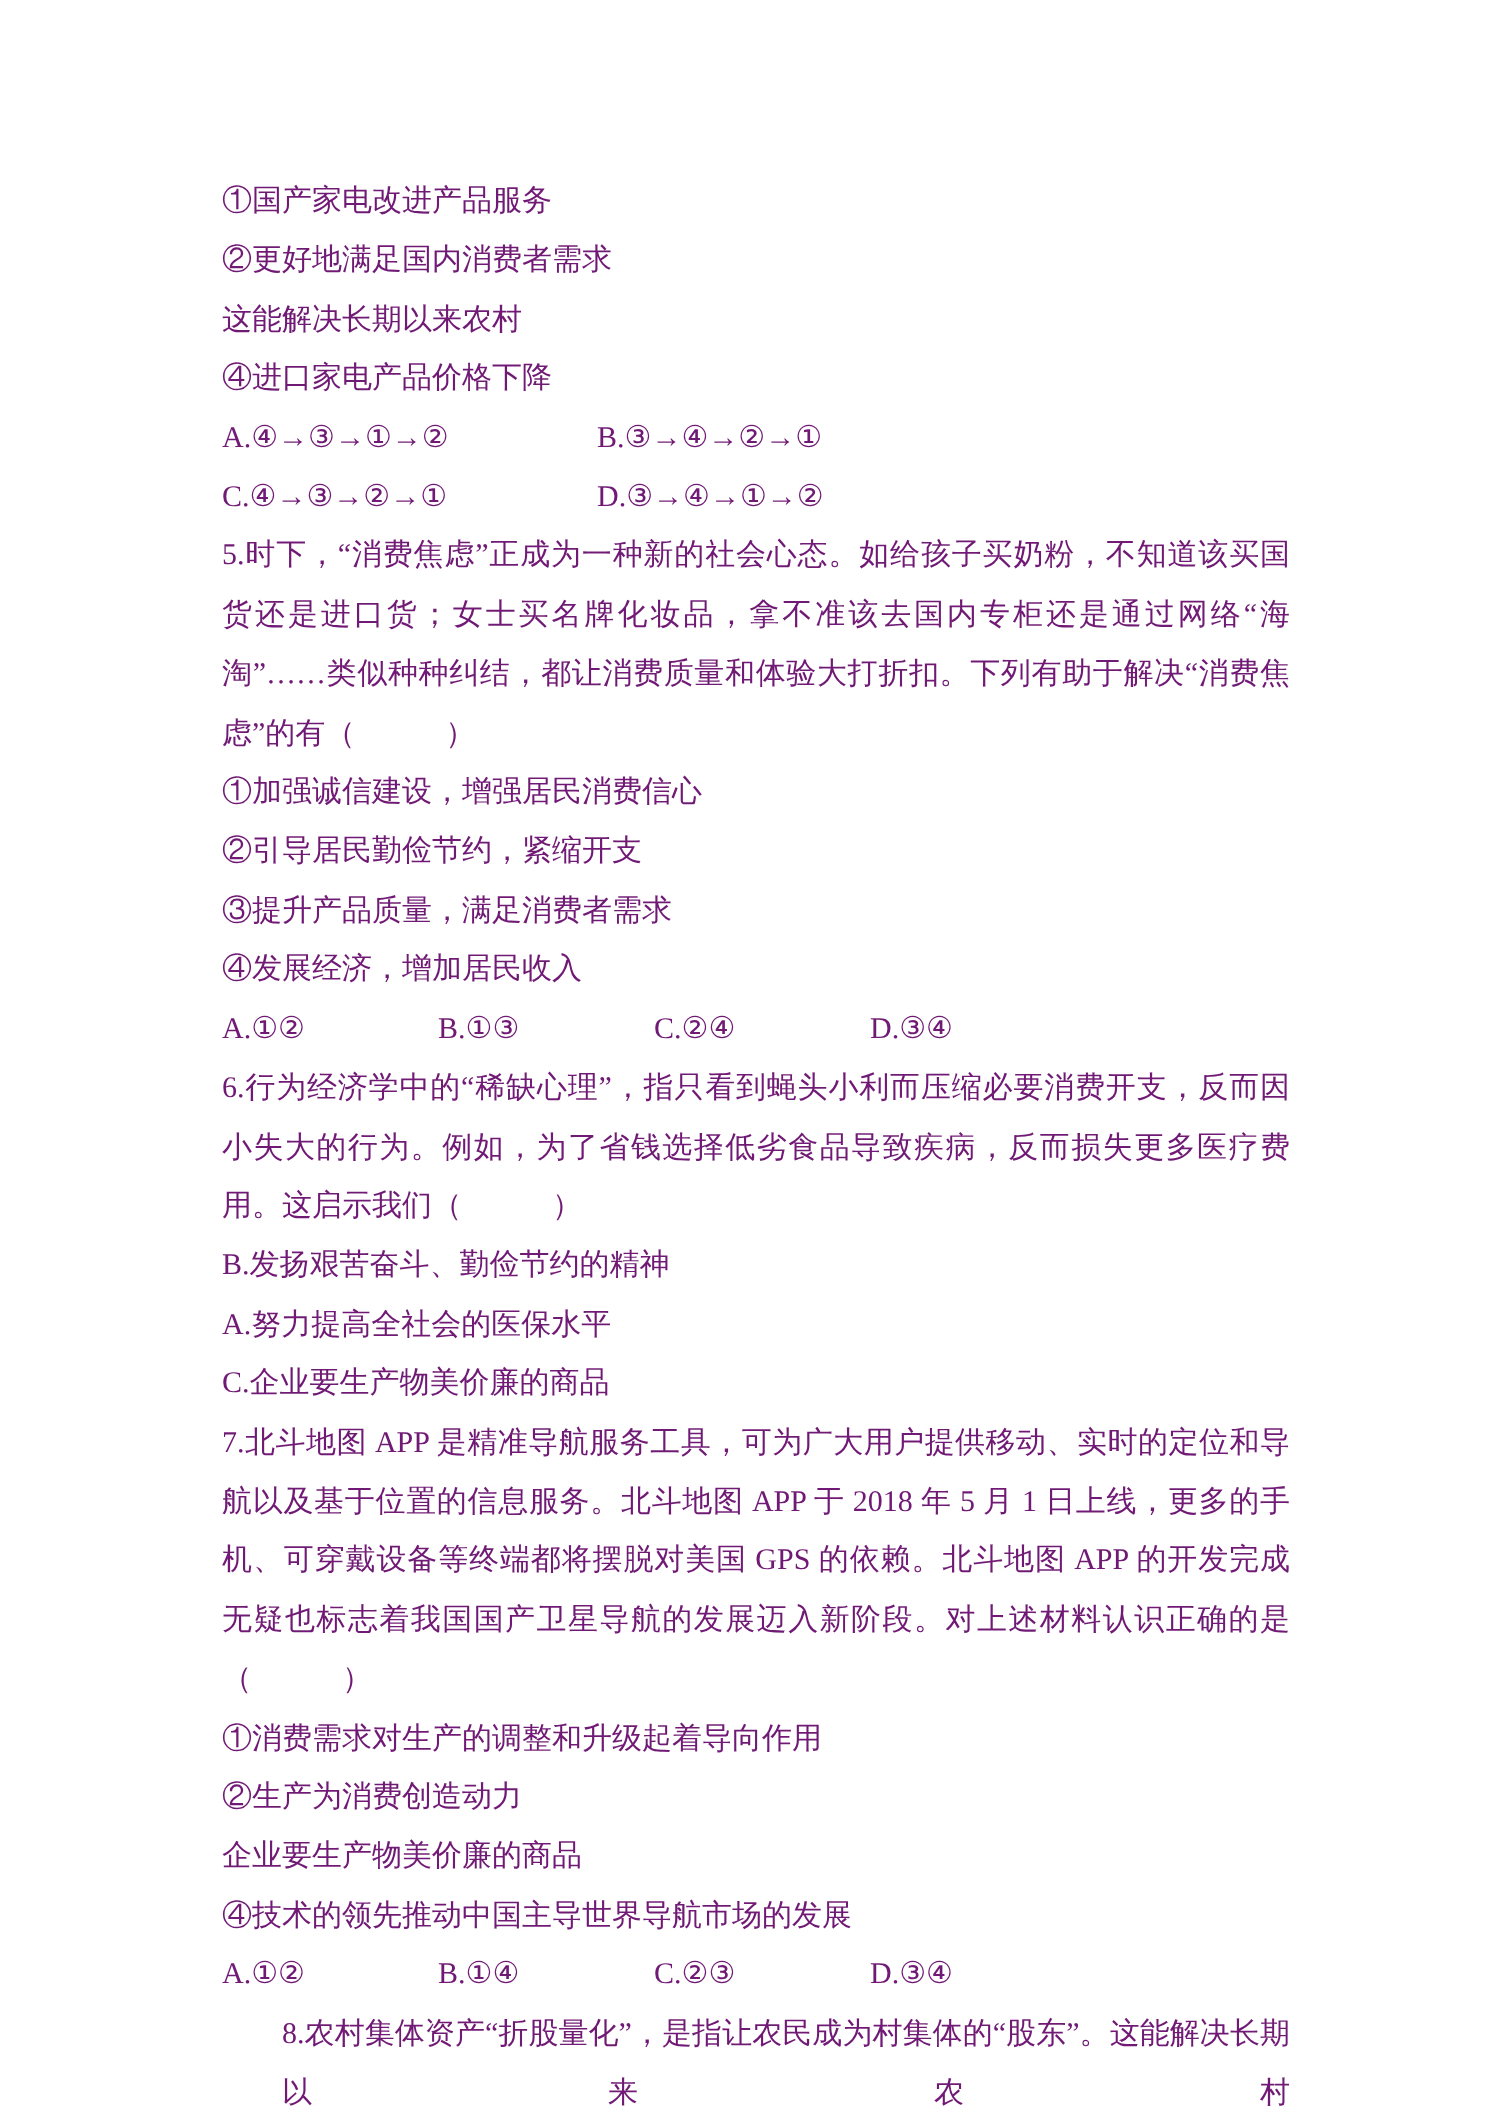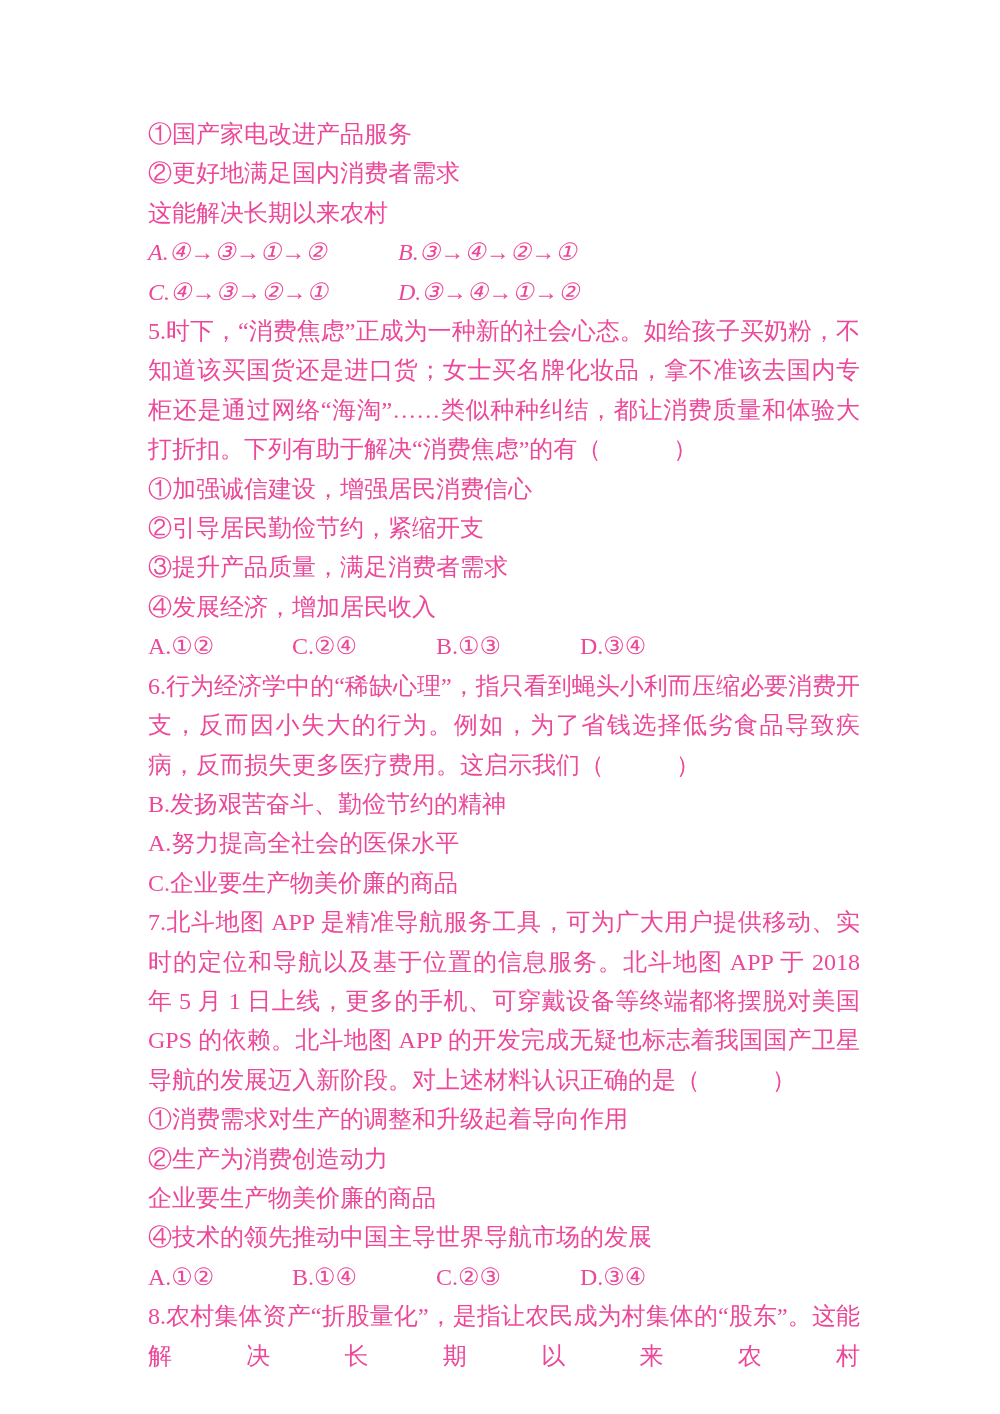--- a/index.html
+++ b/index.html
@@ -14,70 +14,72 @@
     height: 1414px;
     background: #ffffff;
     overflow: hidden;
     font-family: "Liberation Serif", "DejaVu Serif", serif;
   }
   .content {
     position: absolute;
     left: 148px;
     top: 115px;
     width: 712px;
-    font-size: 24px;
-    color: #ec4899;
+    font-size: 20px;
+    color: #701a75;
     letter-spacing: 0;
   }
   p.line {
     margin: 0;
     line-height: 39.4px;
     text-align: left;
   }
   p.just {
     text-align: justify;
   }
   p.fill {
     text-align: justify;
     text-align-last: justify;
+    margin-left: 40px;
   }
   .opts {
     display: grid;
     line-height: 39.4px;
     margin: 0;
   }
-  .opts.cols2 { grid-template-columns: 250px 1fr; font-style: italic; }
+  .opts.cols2 { grid-template-columns: 250px 1fr; }
   .opts.cols4 { grid-template-columns: 144px 144px 144px 1fr; }
   .opts span { display: block; }
 </style>
 </head>
 <body>
 
 <div class="page">
   <div class="content">
       <p class="line">①国产家电改进产品服务</p>
       <p class="line">②更好地满足国内消费者需求</p>
       <p class="line">这能解决长期以来农村</p>
+      <p class="line">④进口家电产品价格下降</p>
       <div class="opts cols2">
         <span>A.④→③→①→②</span>
         <span>B.③→④→②→①</span>
       </div>
       <div class="opts cols2">
         <span>C.④→③→②→①</span>
         <span>D.③→④→①→②</span>
       </div>
       <p class="line just">5.时下，“消费焦虑”正成为一种新的社会心态。如给孩子买奶粉，不知道该买国货还是进口货；女士买名牌化妆品，拿不准该去国内专柜还是通过网络“海淘”……类似种种纠结，都让消费质量和体验大打折扣。下列有助于解决“消费焦虑”的有（　　　）</p>
       <p class="line">①加强诚信建设，增强居民消费信心</p>
       <p class="line">②引导居民勤俭节约，紧缩开支</p>
       <p class="line">③提升产品质量，满足消费者需求</p>
       <p class="line">④发展经济，增加居民收入</p>
       <div class="opts cols4">
         <span>A.①②</span>
+        <span>B.①③</span>
         <span>C.②④</span>
-        <span>B.①③</span>
         <span>D.③④</span>
       </div>
       <p class="line just">6.行为经济学中的“稀缺心理”，指只看到蝇头小利而压缩必要消费开支，反而因小失大的行为。例如，为了省钱选择低劣食品导致疾病，反而损失更多医疗费用。这启示我们（　　　）</p>
       <p class="line">B.发扬艰苦奋斗、勤俭节约的精神</p>
       <p class="line">A.努力提高全社会的医保水平</p>
       <p class="line">C.企业要生产物美价廉的商品</p>
       <p class="line just">7.北斗地图 APP 是精准导航服务工具，可为广大用户提供移动、实时的定位和导航以及基于位置的信息服务。北斗地图 APP 于 2018 年 5 月 1 日上线，更多的手机、可穿戴设备等终端都将摆脱对美国 GPS 的依赖。北斗地图 APP 的开发完成无疑也标志着我国国产卫星导航的发展迈入新阶段。对上述材料认识正确的是（　　　）</p>
       <p class="line">①消费需求对生产的调整和升级起着导向作用</p>
       <p class="line">②生产为消费创造动力</p>
       <p class="line">企业要生产物美价廉的商品</p>

